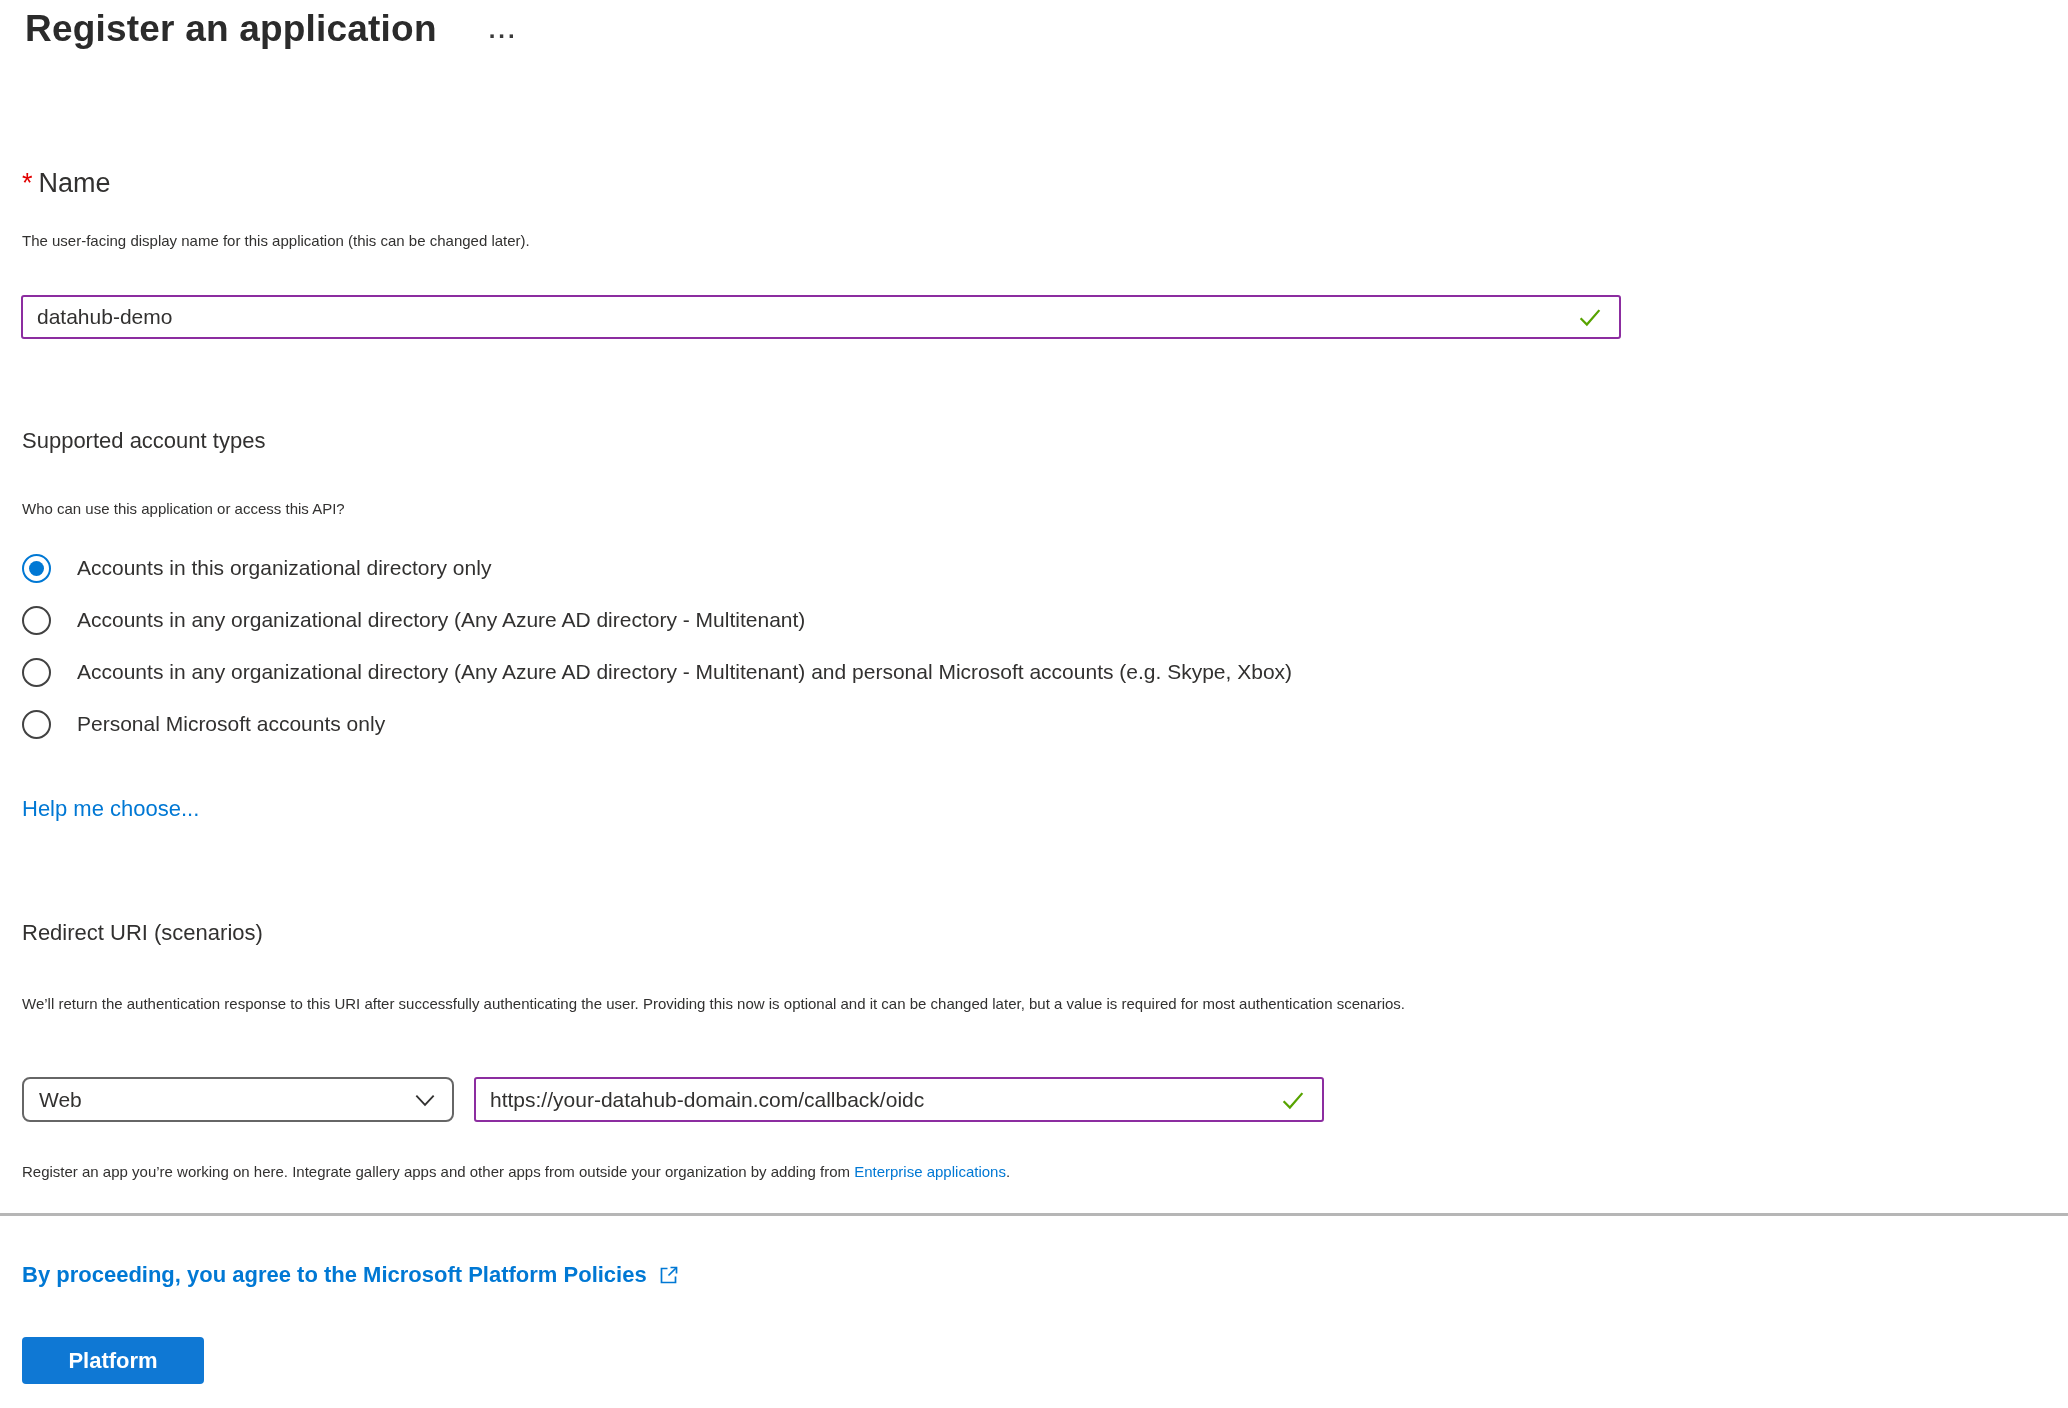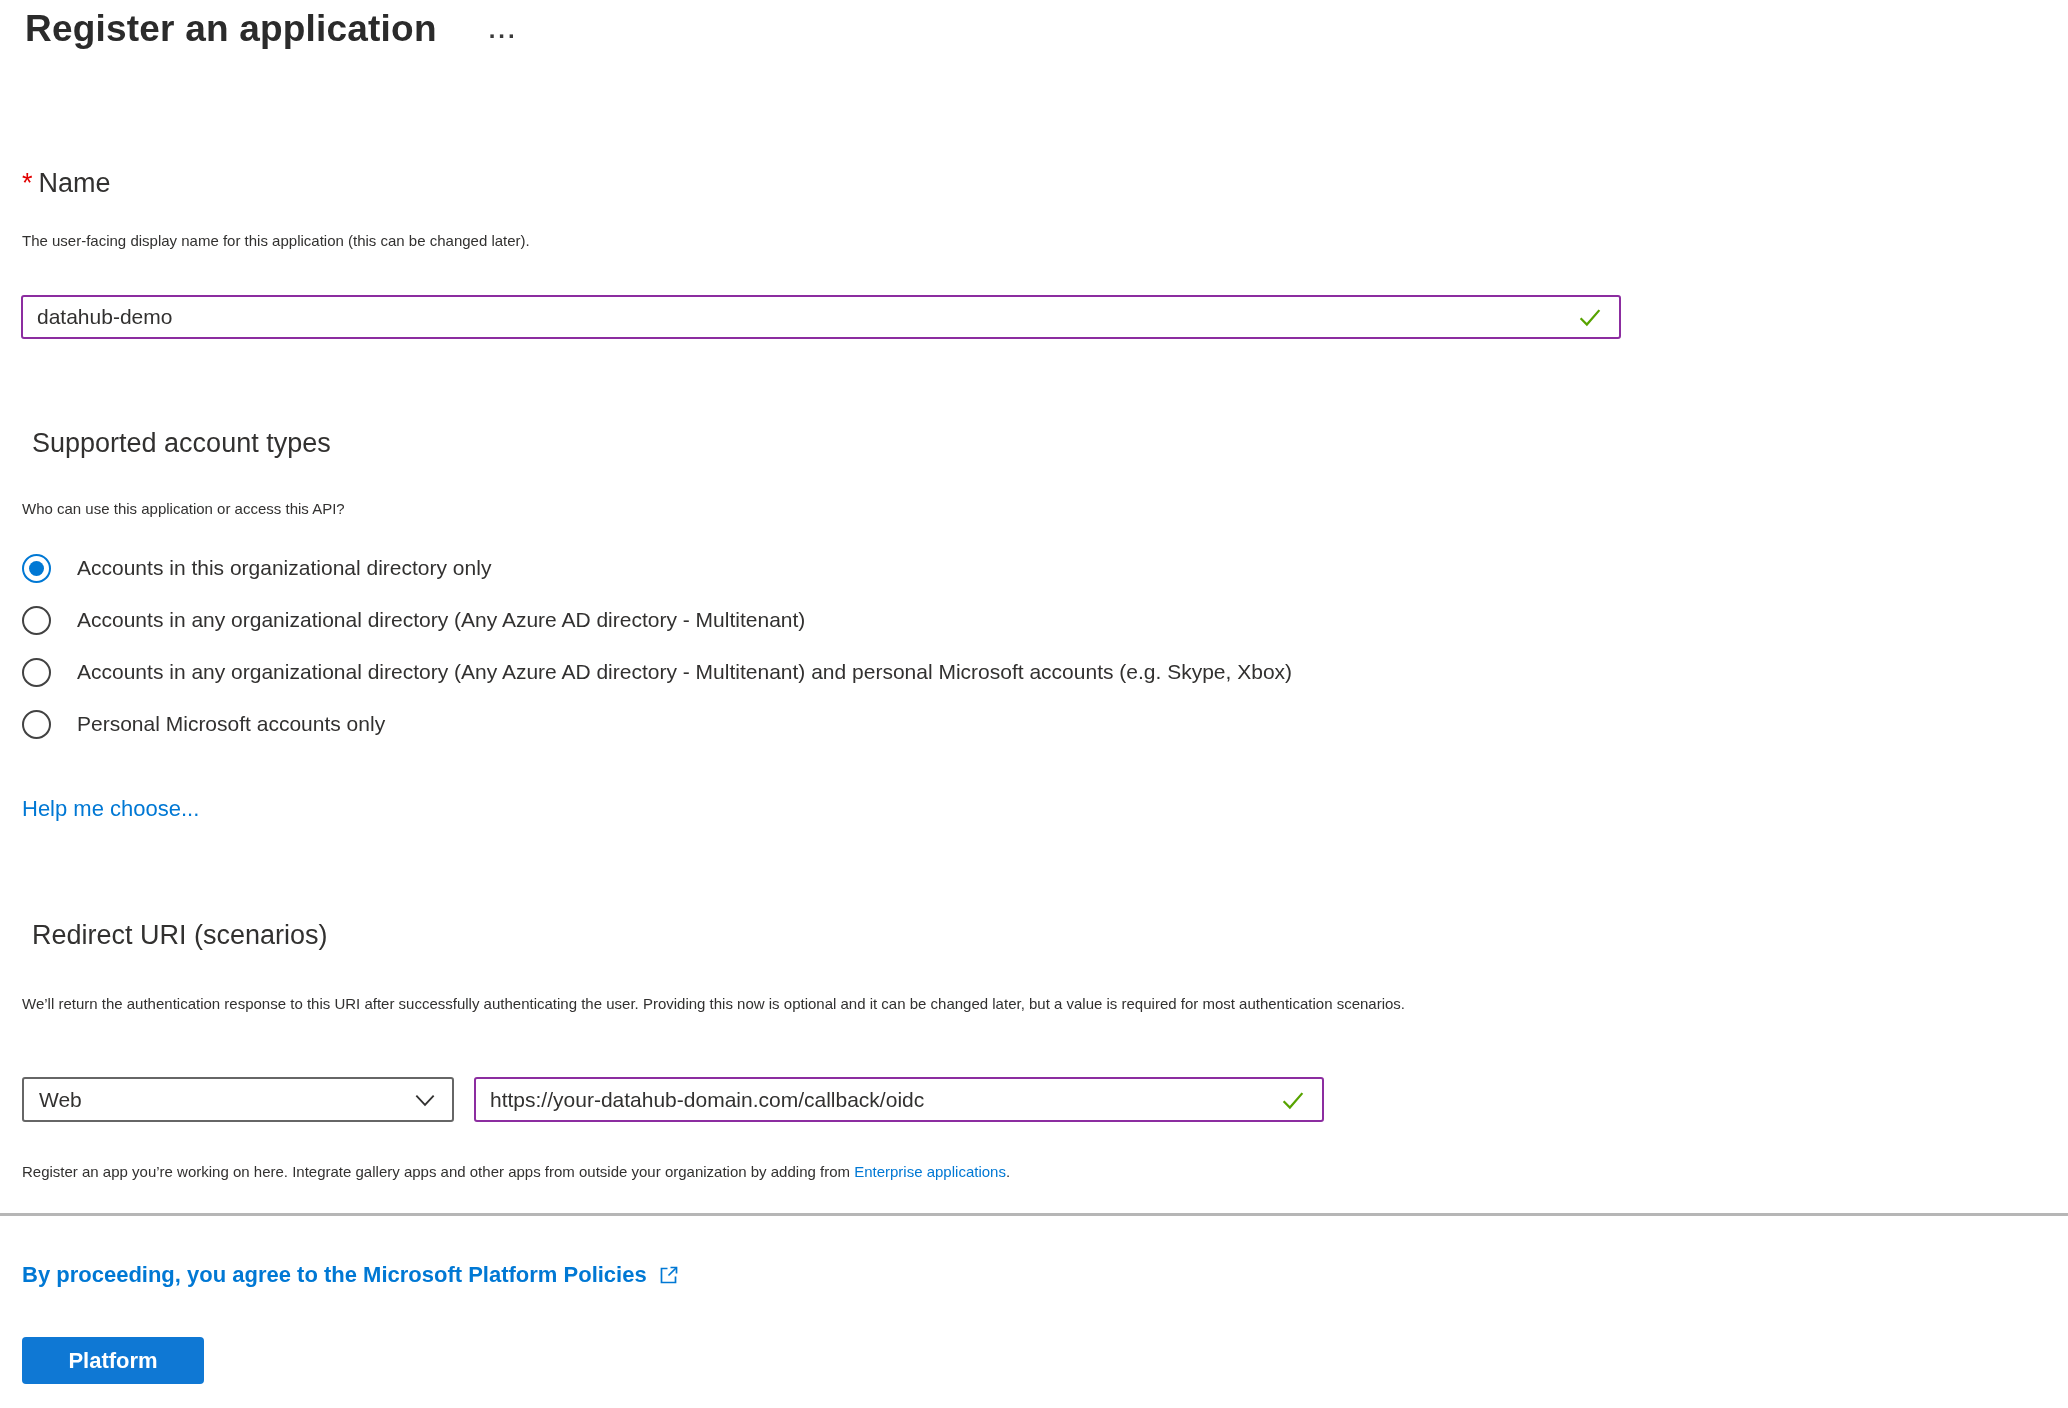--- a/index.html
+++ b/index.html
@@ -18,21 +18,21 @@
   .page-title { font-size: 37px; font-weight: 700; color: #2b2b2b; letter-spacing: 0.2px; }
   .title-ellipsis {
     margin-left: 52px; margin-top: 10px;
     font-size: 24px; font-weight: 700; color: #3a3a3a; letter-spacing: 3px;
     line-height: 1; cursor: pointer; user-select: none;
   }
 
   
   .field-label { position: absolute; left: 22px; top: 168px; font-size: 27px; color: #323130; }
   .required-star { color: #e20000; margin-right: 6px; }
-  .section-heading { position: absolute; left: 32px; font-size: 27px; color: #323130; }
+  .section-heading { position: absolute; left: 22px; font-size: 22px; color: #323130; }
   .body-text { font-size: 15px; color: #323130; }
 
   .name-desc { position: absolute; left: 22px; top: 232px; }
 
   
   .vinput {
     position: absolute; background: #fff;
     border: 2px solid #8c2da0; border-radius: 3px;
     display: flex; align-items: center;
   }
@@ -66,21 +66,21 @@
 
   .link { color: #0078d4; text-decoration: none; cursor: pointer; }
   .help-link { position: absolute; left: 22px; top: 796px; font-size: 22px; }
 
   
   .ruri-heading { top: 920px; }
   .ruri-desc { position: absolute; left: 22px; top: 986px; width: 1520px; line-height: 35px; }
 
   .platform-select {
     position: absolute; left: 22px; top: 1077px; width: 432px; height: 45px;
-    border: 2px solid #666666; border-radius: 3px; background: #fff;
+    border: 2px solid #666666; border-radius: 8px; background: #fff;
     display: flex; align-items: center; cursor: pointer;
   }
   .platform-select .sel-text { flex: 1; padding-left: 15px; font-size: 21px; color: #323130; }
   .platform-select .chev { width: 26px; height: 26px; margin-right: 14px; flex: 0 0 auto; }
 
   .uri-input-wrap { left: 474px; top: 1077px; width: 850px; height: 45px; }
 
   .register-app-text { position: absolute; left: 22px; top: 1163px; white-space: nowrap; }
 
   .divider { position: absolute; left: 0; top: 1213px; width: 2068px; height: 3px; background: #b6b6b6; }

